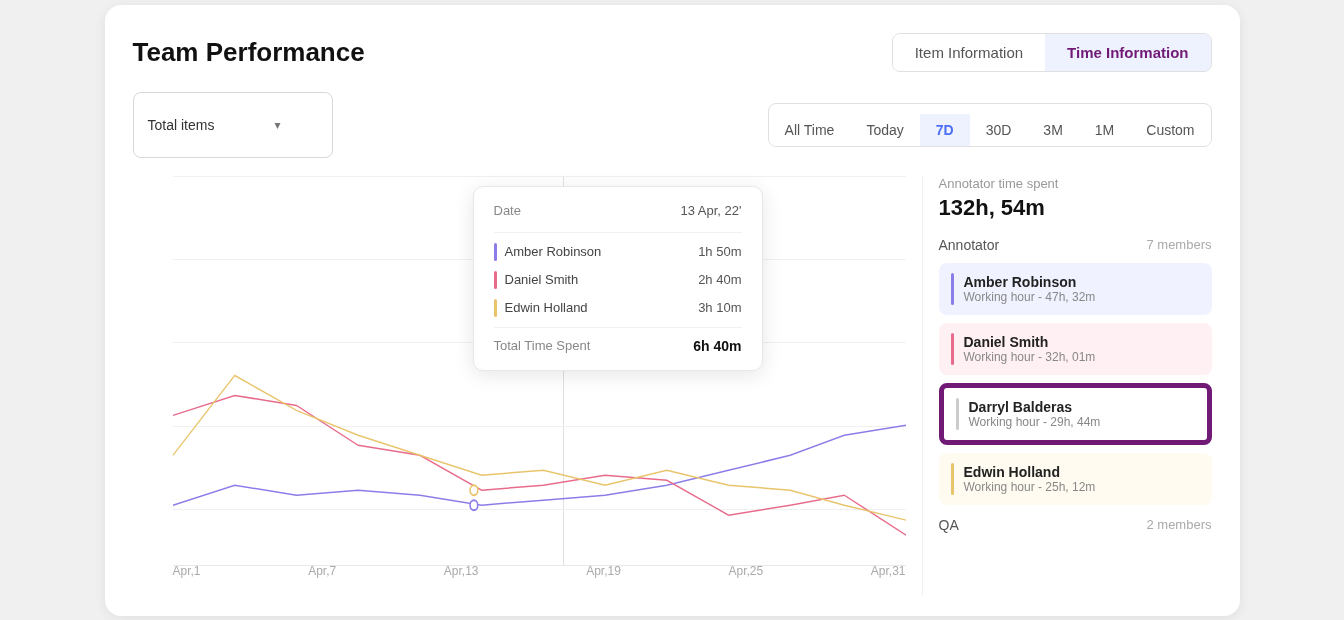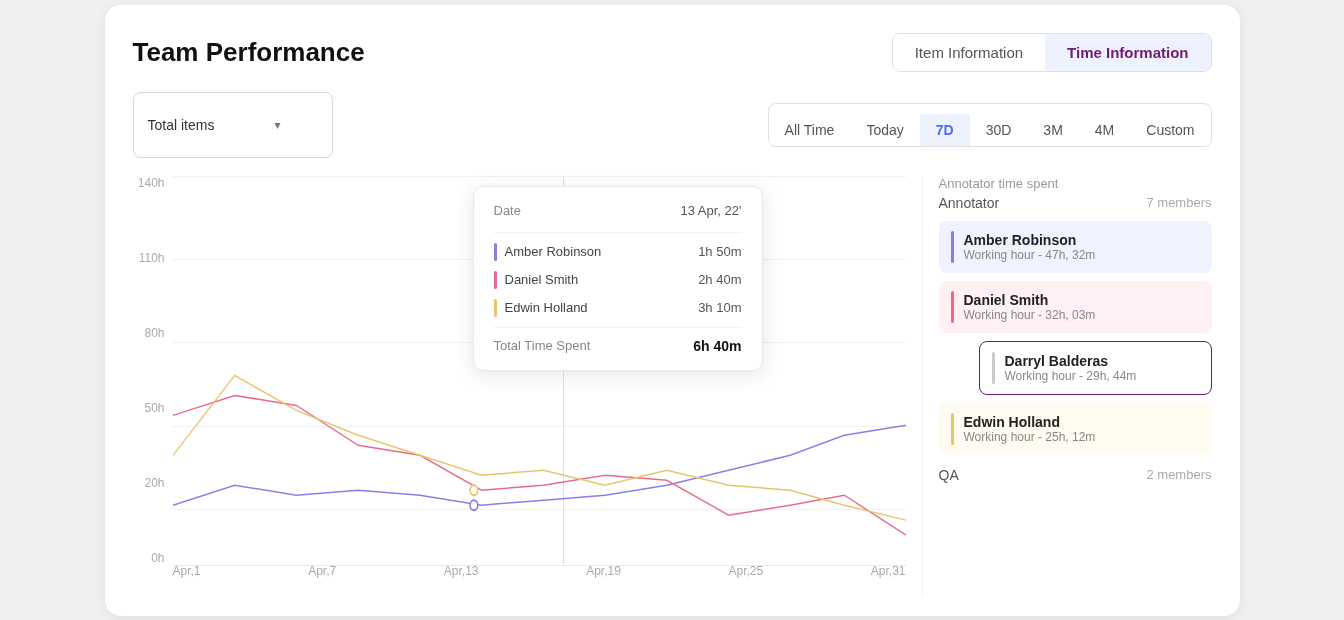--- a/index.html
+++ b/index.html
@@ -215,21 +215,21 @@
     .member-card {
       background: #f0f3ff;
       border-radius: 8px;
       padding: 10px 12px;
       margin-bottom: 8px;
       display: flex;
       align-items: center;
       gap: 10px;
     }
     .member-card.pink { background: #fff0f3; }
-    .member-card.plain { background: #fff; border: 1px solid #701a75; margin-left: 40px; }
+    .member-card.plain { background: #fff; border: 5px solid #701a75; }
     .member-accent {
       width: 3px;
       height: 32px;
       border-radius: 2px;
     }
     .member-name { font-size: 14px; font-weight: 600; color: #222; }
     .member-hours { font-size: 12px; color: #888; }
     .qa-section { margin-top: 12px; }
     .qa-header {
       display: flex;
@@ -272,37 +272,29 @@
     <div class="dropdown-select">
       <span>Total items</span>
       <span class="chevron">▾</span>
     </div>
     <div class="time-filter-group">
       <button class="time-btn">All Time</button>
       <button class="time-btn">Today</button>
       <button class="time-btn active">7D</button>
       <button class="time-btn">30D</button>
       <button class="time-btn">3M</button>
-      <button class="time-btn">4M</button>
+      <button class="time-btn">1M</button>
       <button class="time-btn">Custom</button>
     </div>
   </div>
 
   <div class="main-content">
 
     <div class="chart-area">
 
-      <div class="y-axis">
-        <span class="y-label">140h</span>
-        <span class="y-label">110h</span>
-        <span class="y-label">80h</span>
-        <span class="y-label">50h</span>
-        <span class="y-label">20h</span>
-        <span class="y-label">0h</span>
-      </div>
 
       <div class="chart-inner">
 
         <div class="vertical-line"></div>
 
         <div class="grid-line" style="top: 0%"></div>
         <div class="grid-line" style="top: 21.4%"></div>
         <div class="grid-line" style="top: 42.9%"></div>
         <div class="grid-line" style="top: 64.3%"></div>
         <div class="grid-line" style="top: 85.7%"></div>
@@ -358,39 +350,40 @@
         </div>
         <div class="tooltip-total-row">
           <span class="tooltip-total-label">Total Time Spent</span>
           <span class="tooltip-total-value">6h 40m</span>
         </div>
       </div>
     </div>
 
     <div class="right-panel">
       <div class="annotator-time-label">Annotator time spent</div>
+      <div class="annotator-time-value">132h, 54m</div>
 
       <div class="section-header">
         <span class="section-title">Annotator</span>
         <span class="section-count">7  members</span>
       </div>
 
       <div class="member-card">
         <div class="member-accent" style="background:#8b7de8"></div>
         <div>
           <div class="member-name">Amber Robinson</div>
           <div class="member-hours">Working hour - 47h, 32m</div>
         </div>
       </div>
 
       <div class="member-card pink">
         <div class="member-accent" style="background:#e86b8b"></div>
         <div>
           <div class="member-name">Daniel Smith</div>
-          <div class="member-hours">Working hour - 32h, 03m</div>
+          <div class="member-hours">Working hour - 32h, 01m</div>
         </div>
       </div>
 
       <div class="member-card plain">
         <div class="member-accent" style="background:#ccc"></div>
         <div>
           <div class="member-name">Darryl Balderas</div>
           <div class="member-hours">Working hour - 29h, 44m</div>
         </div>
       </div>

